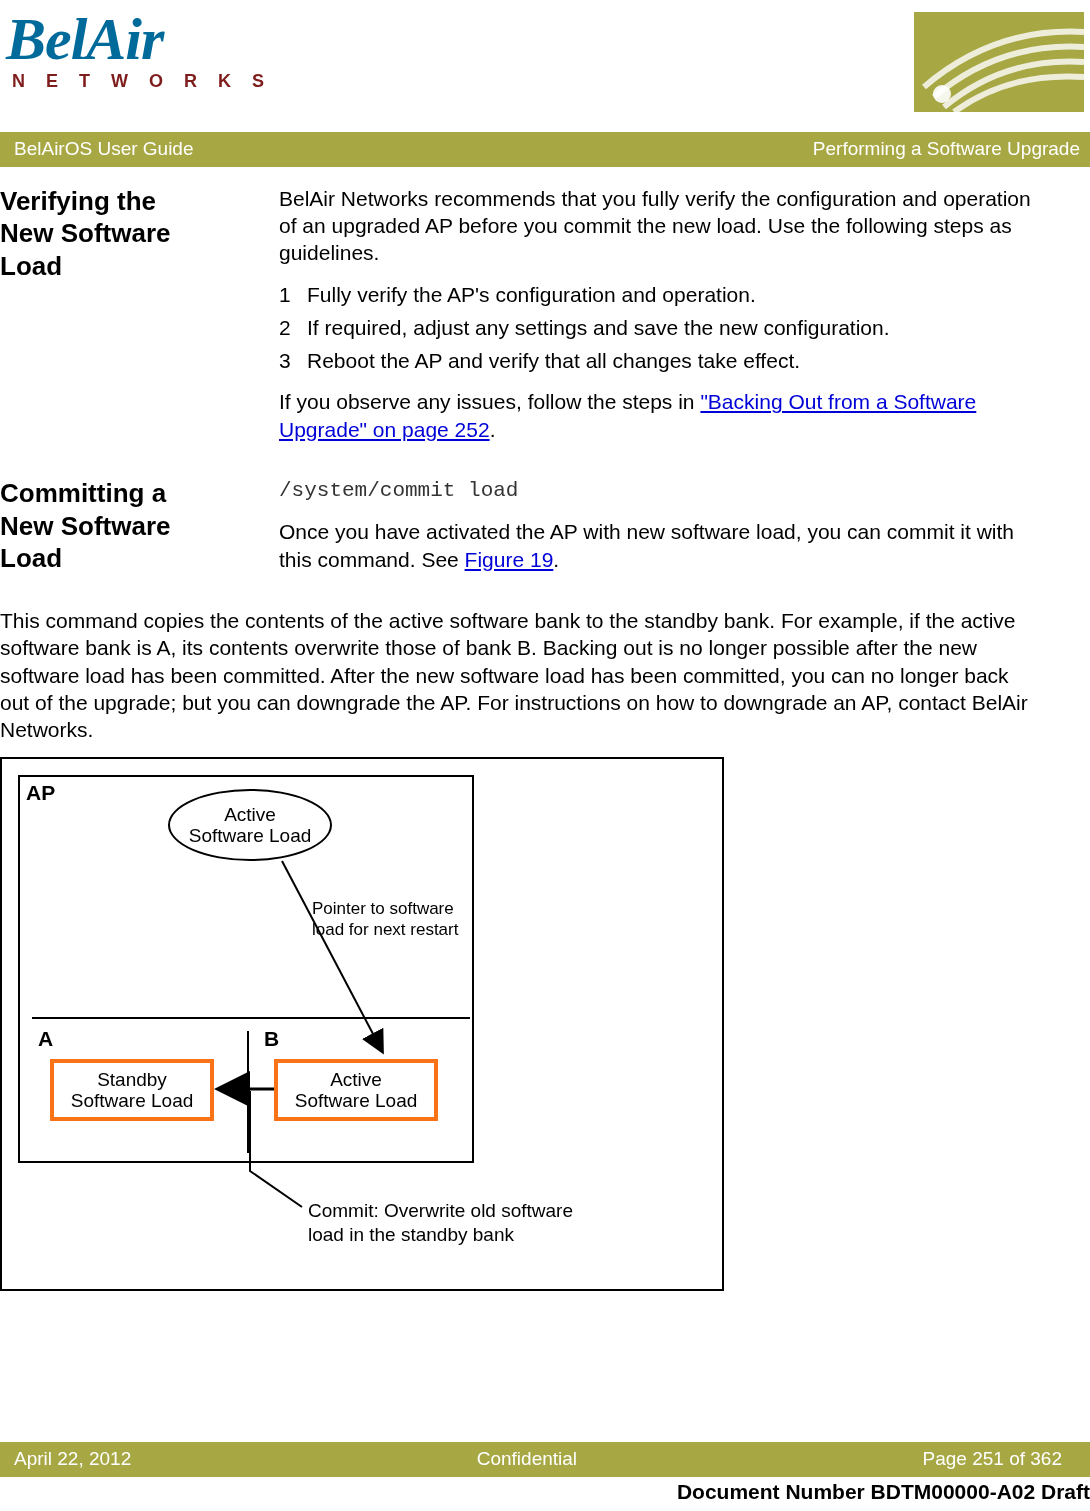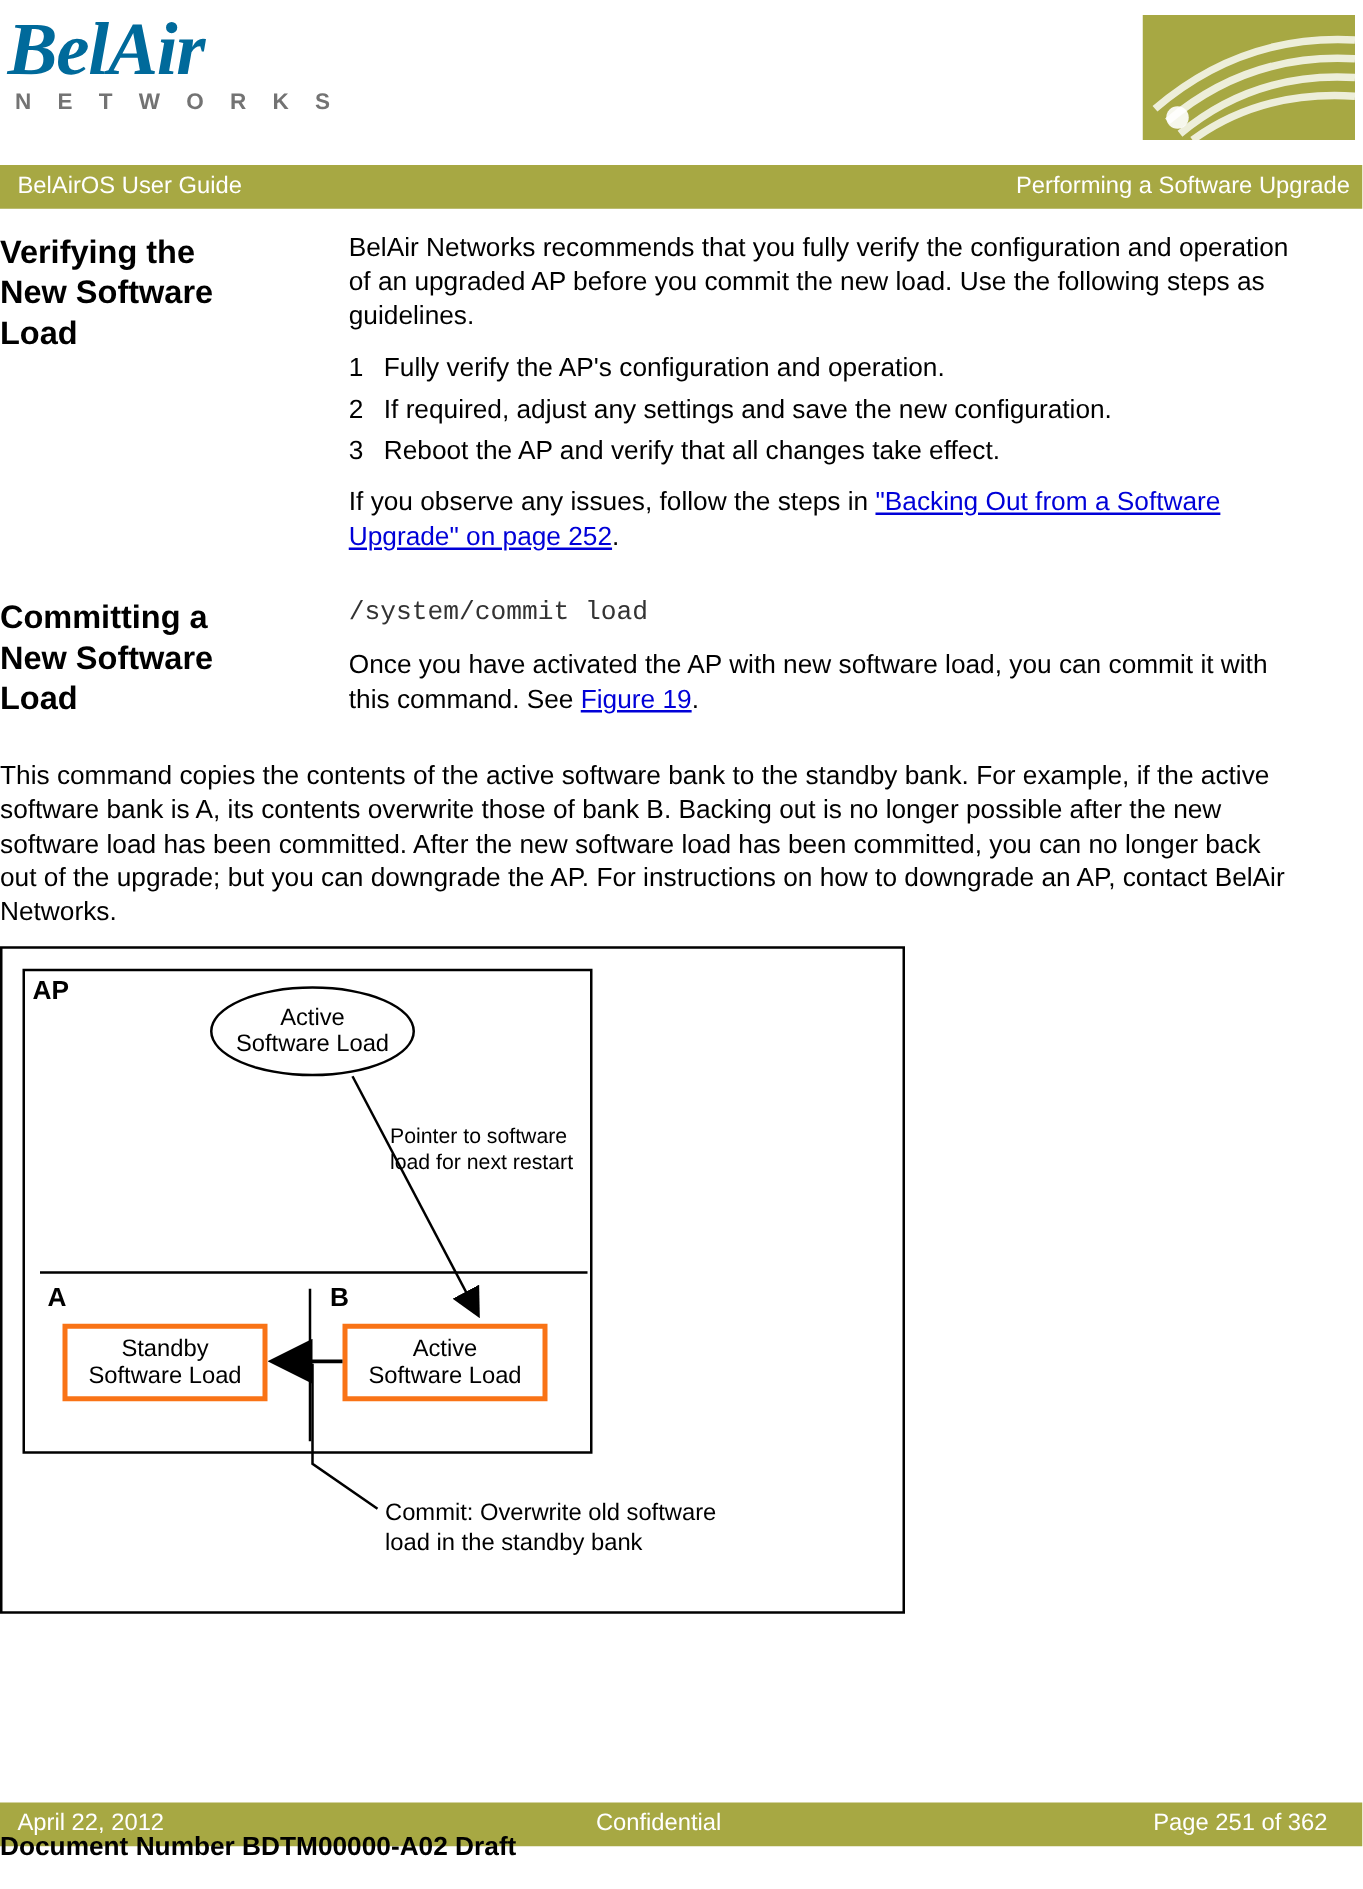--- a/index.html
+++ b/index.html
@@ -29,21 +29,21 @@
       font-weight: bold;
       font-style: italic;
       color: #006a9b;
       line-height: 0.9;
       letter-spacing: -1px;
     }
     .logo-networks {
       font-family: Arial, sans-serif;
       font-size: 18px;
       font-weight: bold;
-      color: #737373;
+      color: #7f1d1d;
       letter-spacing: 8px;
       margin-top: 4px;
       padding-left: 6px;
     }
     .logo-right {
       width: 170px;
       height: 100px;
       position: relative;
     }
     .title-bar {
@@ -228,24 +228,24 @@
       background: #a7a843;
       color: white;
       font-family: Arial, sans-serif;
       font-size: 19px;
       padding: 5px 28px 5px 14px;
       display: flex;
       justify-content: space-between;
     }
     .doc-number {
       position: absolute;
-      bottom: 20px;
+      bottom: 6px;
       left: 0;
       right: 0;
-      text-align: left;
+      text-align: right;
       font-family: Arial, sans-serif;
       font-size: 21px;
       font-weight: bold;
     }
   </style>
 </head>
 <body>
 
 <div class="page-header">
   <div class="logo-left">

